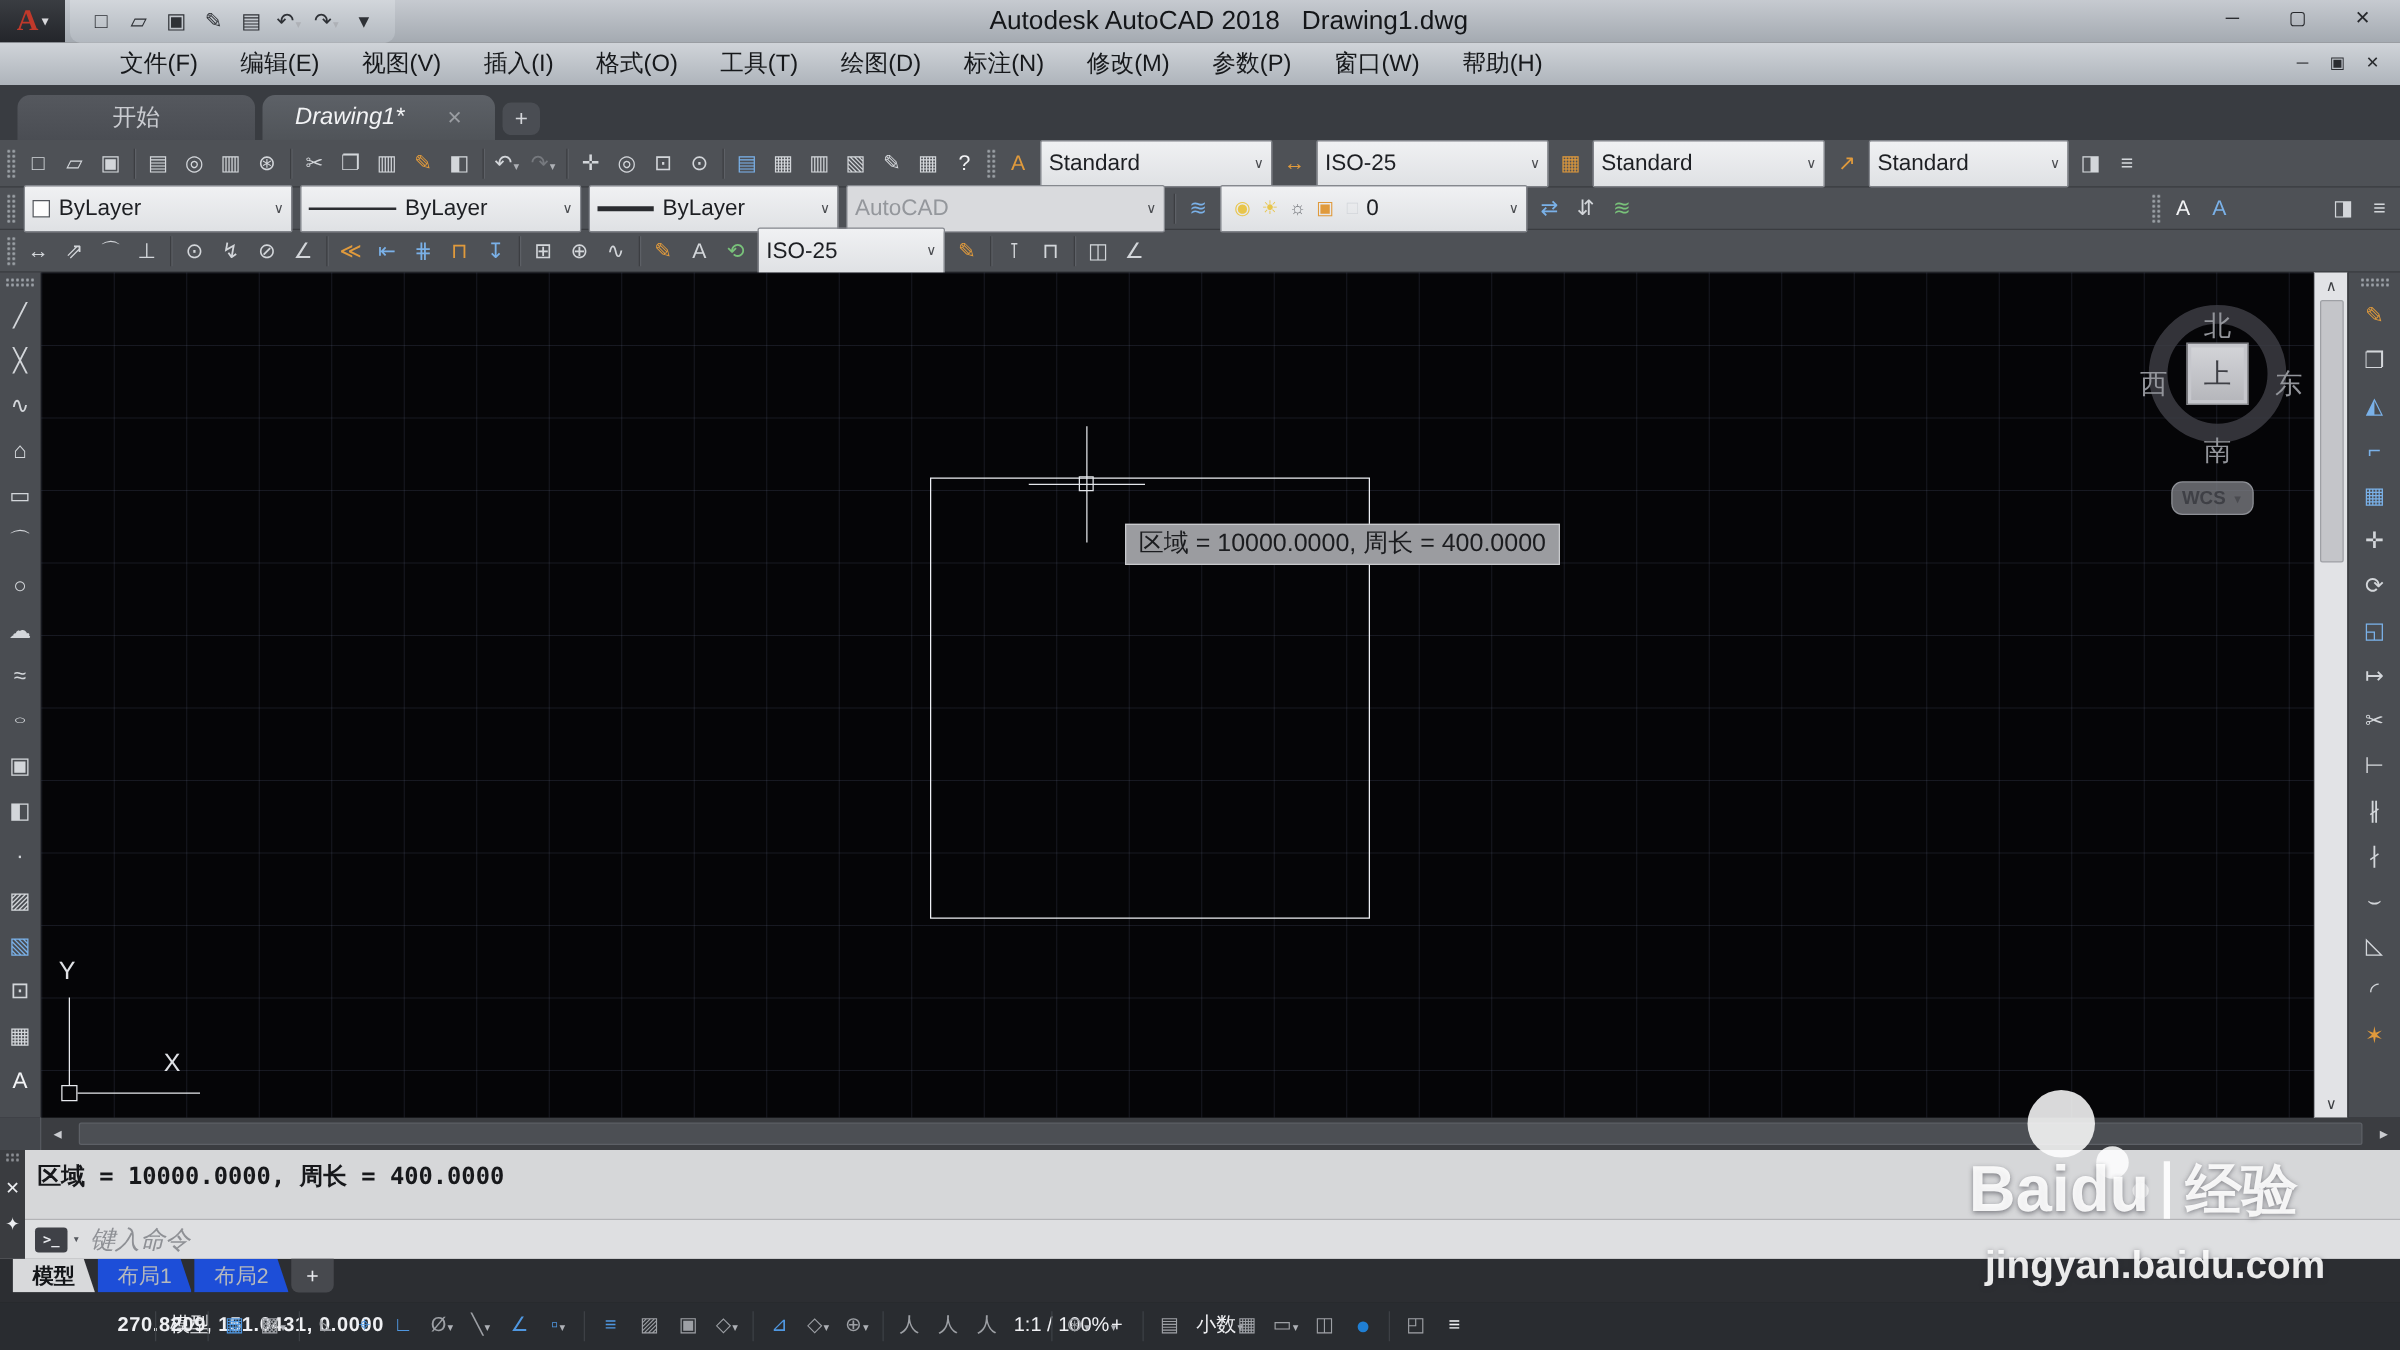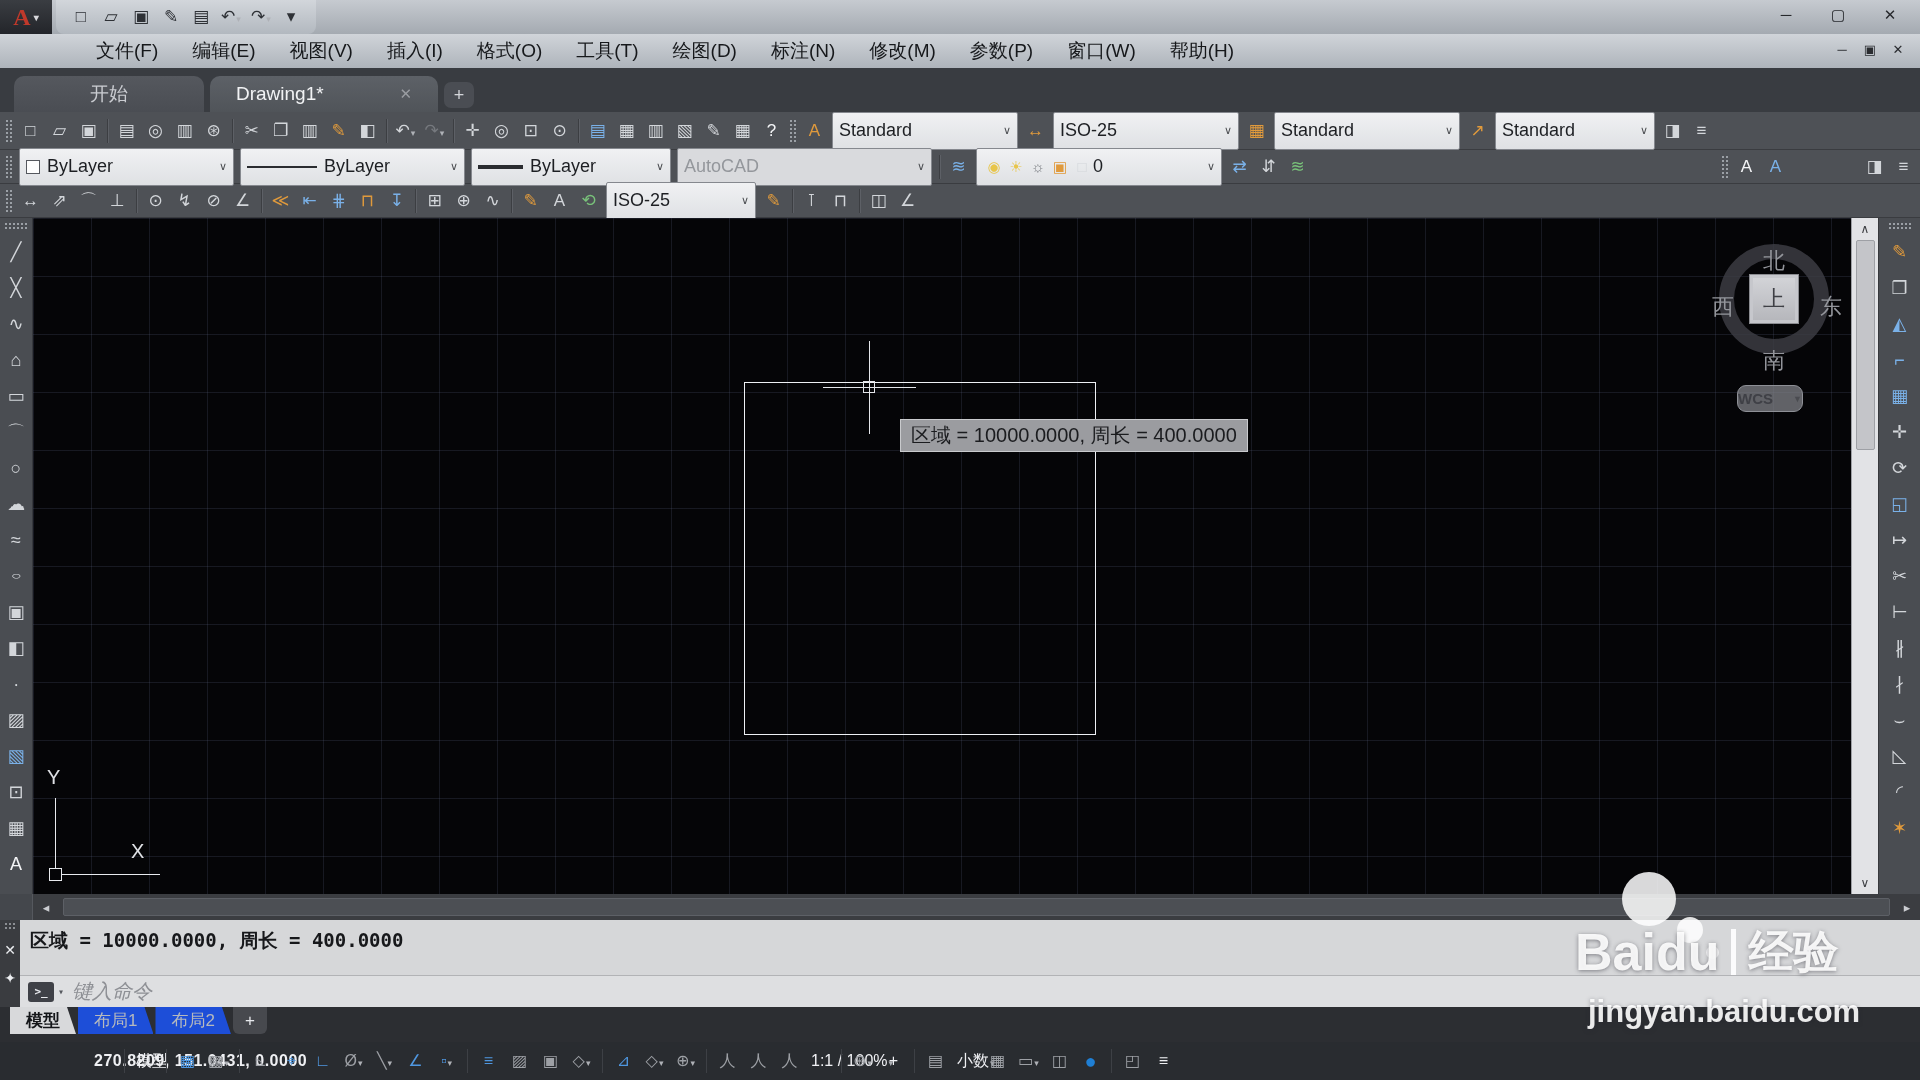--- a/index.html
+++ b/index.html
@@ -18,21 +18,21 @@
   #winbtns span{width:52px;height:30px;line-height:30px;text-align:center;color:#26282c;font-size:15px;}
   
   #menubar{height:34px;background:linear-gradient(#d0d4d9,#aeb4bb);display:flex;align-items:center;padding-left:79px;position:relative;}
   #menubar .txt{font-size:19px;color:#16181b;margin:0 17px;white-space:nowrap;}
   #docbtns{position:absolute;right:8px;top:4px;display:flex;}
   #docbtns span{width:28px;height:24px;line-height:24px;text-align:center;color:#2a2c30;font-size:13px;}
   
   #filetabs{height:44px;background:#393c41;display:flex;align-items:flex-end;padding-left:14px;}
   .ftab{height:36px;display:flex;align-items:center;padding:0 26px;border-radius:10px 10px 0 0;margin-right:6px;font-size:19px;}
   .ftab.start{background:linear-gradient(#55585e,#4a4d53);color:#caccd1;width:190px;justify-content:center;}
-  .ftab.active{background:linear-gradient(#5d6167,#505459);color:#f2f3f5;width:228px;justify-content:space-between;}
+  .ftab.active{background:linear-gradient(#5d6167,#505459);color:#f2f3f5;width:186px;justify-content:space-between;font-style:italic;}
   .ftab .x{color:#9a9da2;font-size:15px;margin-left:24px;}
   .addtab{width:30px;height:26px;border-radius:7px;background:#4a4d53;color:#d4d6da;text-align:center;line-height:26px;font-size:18px;margin-bottom:4px;}
   
   .toolbar{background:#4e5156;border-bottom:1px solid #3a3c40;display:flex;align-items:center;padding:0 2px;}
   #toolbar1{height:38px;}
   #toolbar2{height:34px;}
   #toolbar3{height:34px;}
   .tbicon{width:29px;height:26px;line-height:26px;text-align:center;font-size:17px;color:#d3d6da;flex:none;}
   .tbicon .dd{font-size:9px;color:#aeb1b6;margin-left:1px;}
   .tbicon.blue{color:#7ab1e8;} .tbicon.org{color:#e09a3c;} .tbicon.yel{color:#e8c54a;}
@@ -63,21 +63,21 @@
   #rect1{position:absolute;left:711px;top:164px;width:352px;height:353px;border:1px solid #eef0f4;}
   .chline{position:absolute;background:#e4e6ea;}
   #pickbox{position:absolute;left:830px;top:163px;width:12px;height:12px;border:1px solid #e4e6ea;}
   #tooltip{position:absolute;left:867px;top:201px;height:33px;background:#9b9ca0;border:1px solid #c9cacd;
     color:#1b1c1f;font-size:20px;line-height:31px;padding:0 10px;white-space:nowrap;}
   #vcube-ring{position:absolute;left:1686px;top:26px;width:110px;height:110px;border-radius:50%;border:15px solid rgba(62,63,70,.8);}
   #vcube-face{position:absolute;left:1716px;top:56px;width:50px;height:50px;background:linear-gradient(#d4d5d9,#b4b5ba);
     border:1px solid #8b8c91;box-shadow:inset 0 0 0 3px #c6c7cc;color:#3e3f45;font-size:22px;display:flex;align-items:center;justify-content:center;}
   .vlabel{position:absolute;color:#93959b;font-size:22px;}
   #wcsbtn{position:absolute;left:1704px;top:167px;width:66px;height:27px;border-radius:9px;background:rgba(128,130,136,.75);
-    border:1px solid #8e9096;color:#3f4046;font-size:15px;font-weight:bold;display:flex;align-items:center;justify-content:space-between;gap:5px;}
+    border:1px solid #8e9096;color:#3f4046;font-size:15px;font-weight:bold;display:flex;align-items:center;justify-content:center;gap:5px;}
   #wcsbtn .caret{font-size:9px;color:#4a4b50;}
   .ucsline{position:absolute;background:#e8eaee;}
   #ucsbox{position:absolute;left:16px;top:650px;width:13px;height:13px;border:1px solid #e8eaee;}
   .ucslabel{position:absolute;color:#dfe1e5;font-size:20px;}
   
   #vscroll{width:27px;background:#e2e3e6;display:flex;flex-direction:column;align-items:center;border-left:1px solid #9ea0a5;}
   #vscroll .arr{height:22px;line-height:22px;color:#3c3e42;font-size:12px;}
   #vscroll .thumb{width:19px;height:210px;background:#c4c5c9;border:1px solid #9ea0a5;border-radius:2px;}
   #vscroll .trackfill{flex:1;}
   #hscroll{height:26px;background:#3b3d41;display:flex;align-items:center;}
@@ -130,20 +130,21 @@
   <div id="qat">
       <span class="tbicon">□</span>
       <span class="tbicon">▱</span>
       <span class="tbicon">▣</span>
       <span class="tbicon">✎</span>
       <span class="tbicon">▤</span>
       <span class="tbicon">↶<i class="dd" style="font-style: normal;">▾</i></span>
       <span class="tbicon dis">↷<i class="dd" style="font-style: normal;">▾</i></span>
       <span class="tbicon">▾</span>
     </div>
+  <div id="wintitle">Autodesk AutoCAD 2018   Drawing1.dwg</div>
   <div id="winbtns">
       <span class="">─</span>
       <span class="">▢</span>
       <span class="">✕</span>
     </div>
 </div>
 
 <div id="menubar">
   <div class="row">
       <span class="txt menu-item">文件(F)</span>

